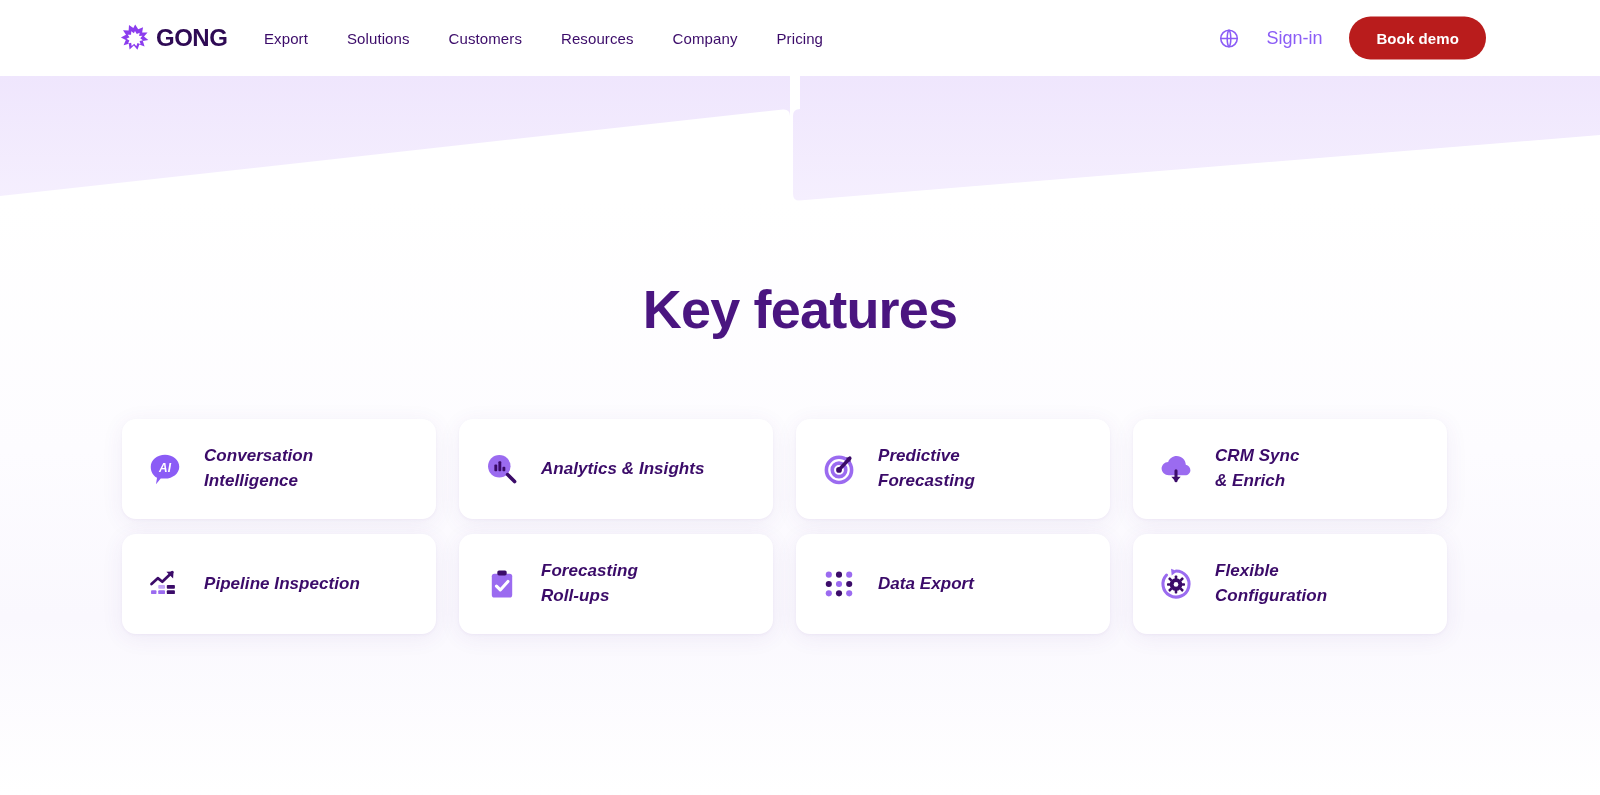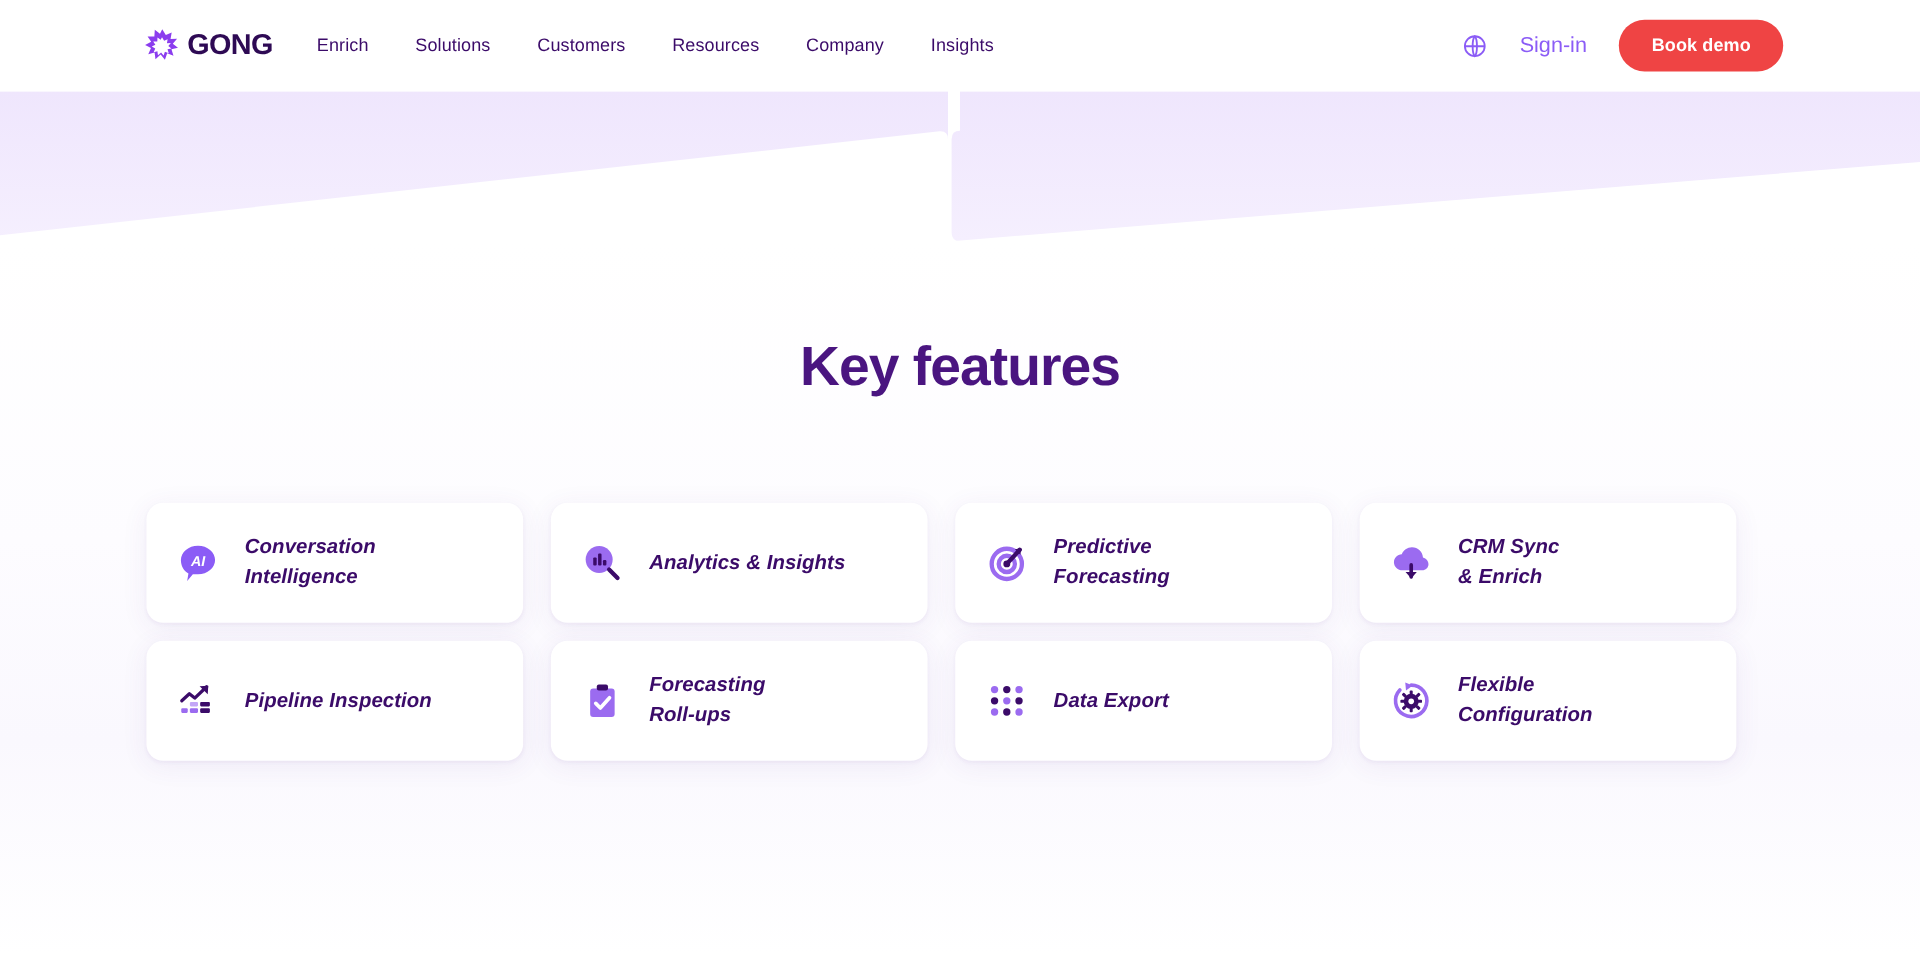--- a/index.html
+++ b/index.html
@@ -53,21 +53,21 @@
   .globe-btn {
     width:30px; height:30px;
     display:flex; align-items:center; justify-content:center;
     cursor:pointer; margin-right:22px;
   }
   .signin {
     font-size:18px; color:#8B5CF6; font-weight:500;
     cursor:pointer; margin-right:27px; white-space:nowrap;
   }
   .book-demo {
-    background:#ef4444; color:#ffffff;
+    background:#b91c1c; color:#ffffff;
     font-size:15px; font-weight:bold;
     border:none; border-radius:999px;
     padding:13px 27px; cursor:pointer;
     font-family:"Liberation Sans", sans-serif;
     white-space:nowrap;
     letter-spacing:0.1px;
   }
 
   
   .hero-band {
@@ -81,21 +81,21 @@
   
   .features {
     position:absolute; top:201px; left:0;
     width:1600px; height:594px;
     background:linear-gradient(180deg,#ffffff 0%,#fdfcff 42%,#faf8fe 70%,#ffffff 100%);
     z-index:5;
   }
   .section-title {
     position:absolute; top:79px; left:0; width:1600px;
     text-align:center;
-    font-size:46px; font-weight:bold;
+    font-size:54px; font-weight:bold;
     color:#4A1580; letter-spacing:-0.8px;
     line-height:1.1;
   }
 
   .grid {
     position:absolute; top:218px; left:122px;
     width:1326px;
     display:grid;
     grid-template-columns:repeat(4, 314px);
     grid-template-rows:100px 100px;
@@ -134,26 +134,26 @@
       <span class="logo-mark">
         <svg viewBox="0 0 32 32" width="30" height="30" aria-hidden="true">
           <path d="M16.2 1.5 L19.4 6.6 L24.6 4.4 L23.6 10.2 L29.4 10.0 L25.6 14.4 L30.2 18.0 L24.4 19.3 L26.2 25.0 L20.6 22.8 L18.6 28.6 L14.8 24.0 L10.2 28.2 L9.4 22.2 L3.8 23.6 L6.2 18.2 L1.0 15.4 L6.4 12.6 L3.2 7.8 L9.2 7.9 L9.6 2.0 L14.2 5.4 Z" fill="#8B3DEE"></path>
           <path d="M16.0 8.6 L17.9 11.6 L21.0 10.3 L20.4 13.8 L23.9 13.7 L21.6 16.3 L24.4 18.5 L20.9 19.3 L22.0 22.7 L18.6 21.4 L17.4 24.9 L15.2 22.1 L12.4 24.6 L11.9 21.0 L8.6 21.9 L10.0 18.6 L6.9 16.9 L10.1 15.3 L8.2 12.4 L11.8 12.4 L12.0 8.9 L14.8 10.9 Z" fill="#FFFFFF"></path>
         </svg>
       </span>
       <span class="logo-word">GONG</span>
     </div>
 
     <nav class="nav">
-      <span class="nav-item">Enrich</span>
+      <span class="nav-item">Export</span>
       <span class="nav-item">Solutions</span>
       <span class="nav-item">Customers</span>
       <span class="nav-item">Resources</span>
       <span class="nav-item">Company</span>
-      <span class="nav-item">Insights</span>
+      <span class="nav-item">Pricing</span>
     </nav>
 
     <div class="header-right">
       <span class="globe-btn">
         <svg viewBox="0 0 24 24" width="22" height="22" fill="none" stroke="#8B5CF6" stroke-width="1.7" aria-hidden="true">
           <circle cx="12" cy="12" r="9"></circle>
           <path d="M3 12h18"></path>
           <path d="M12 3c2.6 2.6 2.6 15.4 0 18c-2.6-2.6-2.6-15.4 0-18z"></path>
         </svg>
       </span>

